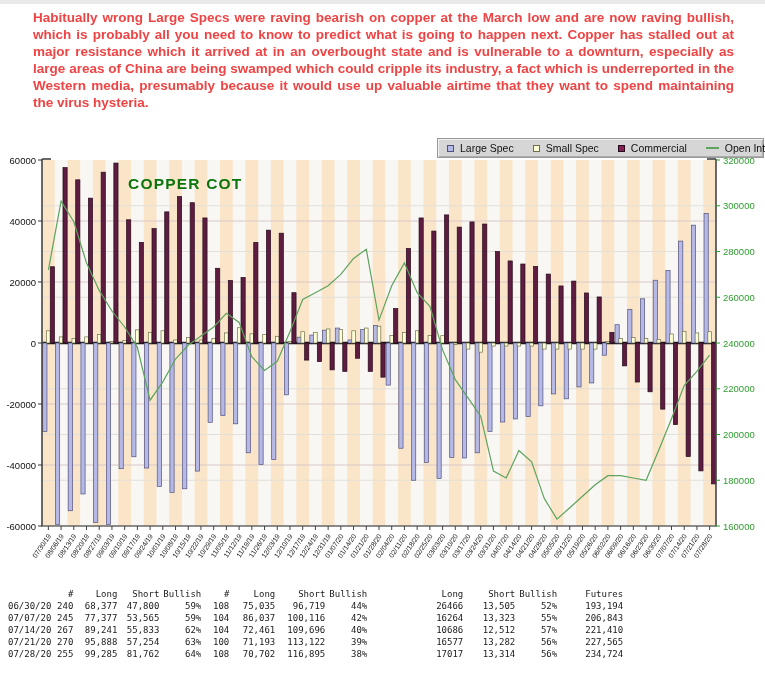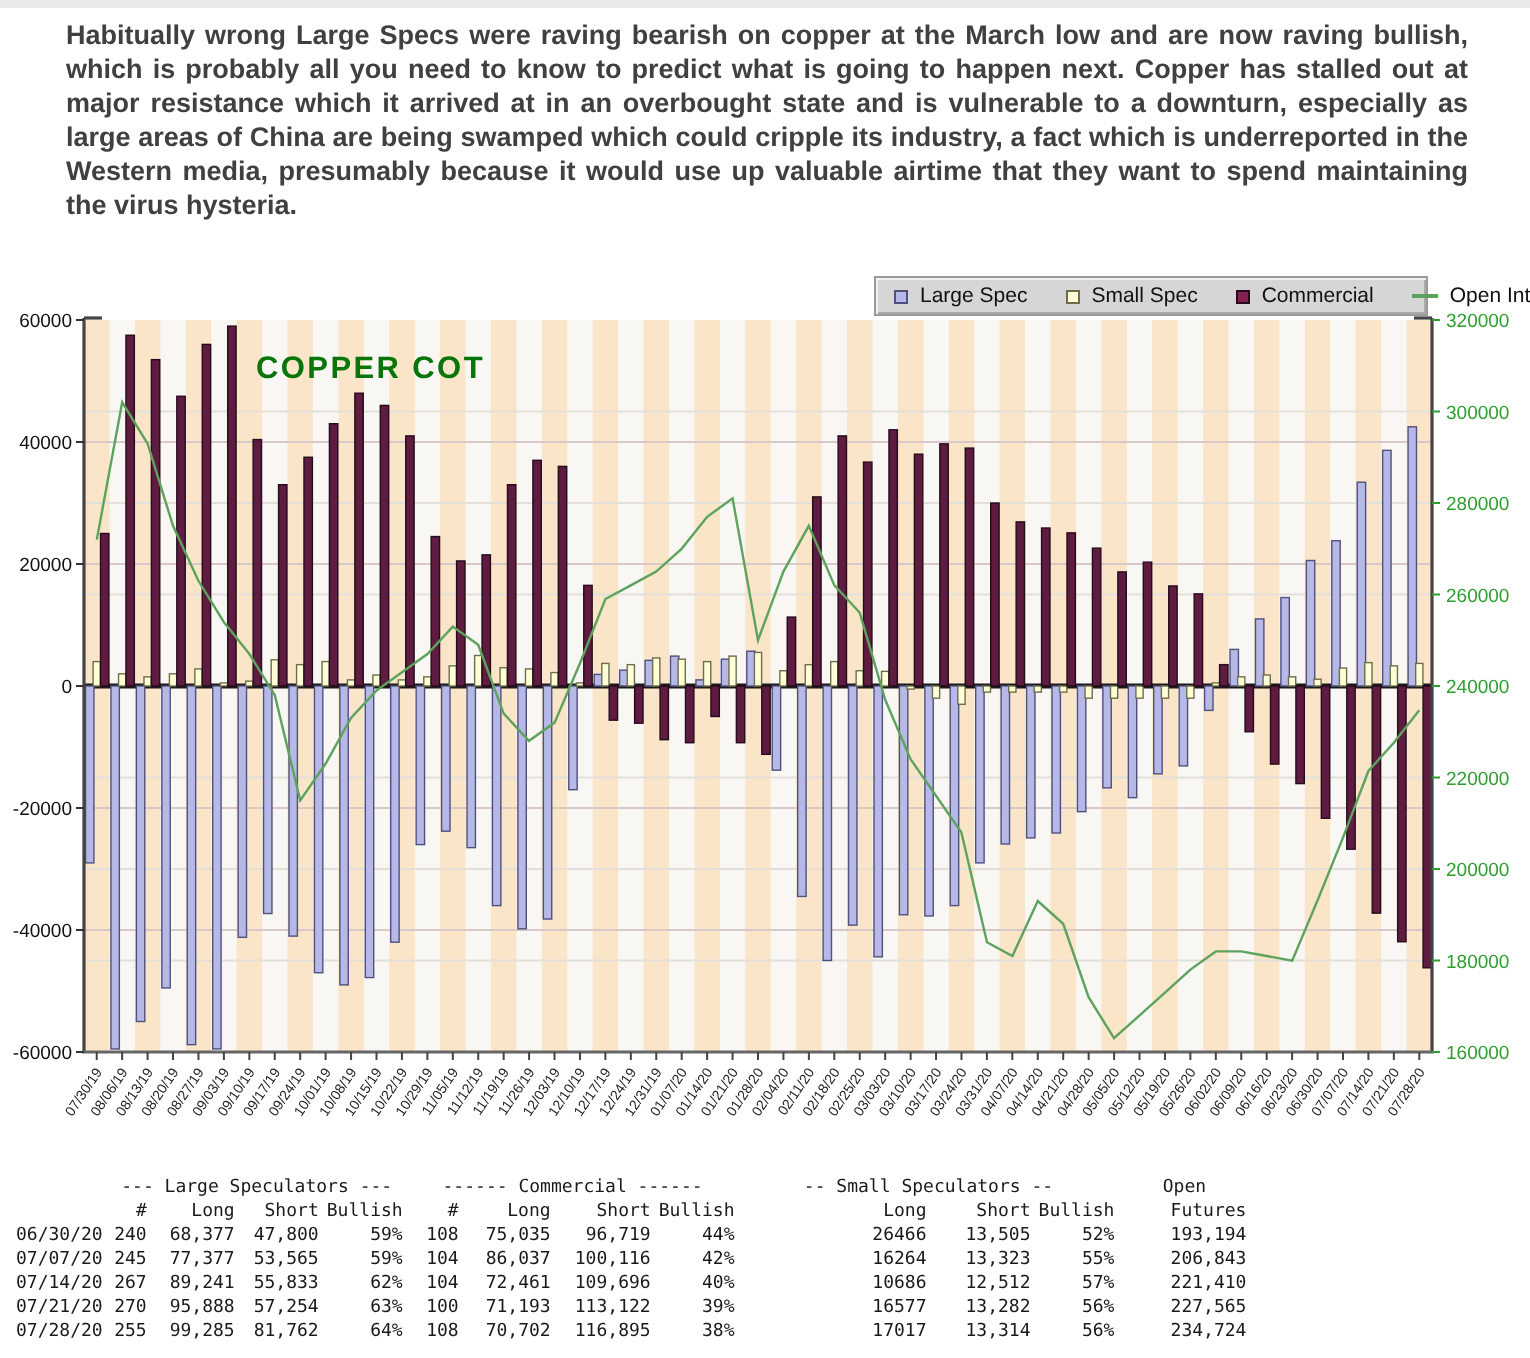--- a/index.html
+++ b/index.html
@@ -1,24 +1,24 @@
 <!DOCTYPE html>
 <html><head>
 <meta charset="utf-8">
 <style>
   html,body{margin:0;padding:0;background:#ffffff;}
   #page{position:relative;width:765px;height:679px;background:#ffffff;overflow:hidden;
         font-family:"Liberation Sans",sans-serif;}
   #top-strip{position:absolute;top:0;left:0;width:765px;height:4px;background:#e9e9e9;}
   #headline{position:absolute;top:9px;left:33px;width:701px;
             font-size:13.5px;font-weight:bold;line-height:1.26;text-align:justify;
-            color:#404040;}
+            color:#ef4444;}
   #chart-header{position:absolute;top:129px;left:3px;font-size:9px;font-weight:bold;
             color:#111111;line-height:11px;letter-spacing:0.2px;}
-  #legend{position:absolute;top:138px;left:437px;width:277px;height:20px;
+  #legend{position:absolute;top:138px;left:437px;width:327px;height:20px;
           background:#d6d6d6;border:1px solid #9a9a9a;
           box-shadow:inset 1px 1px 0 #f0f0f0, inset -1px -1px 0 #ababab;
           display:flex;align-items:center;gap:19px;padding-left:9px;box-sizing:border-box;
           font-size:10.5px;color:#111111;}
   .legend-item{display:flex;align-items:center;gap:6px;white-space:nowrap;}
   .legend-swatch{width:7px;height:7px;display:inline-block;box-sizing:border-box;}
   .legend-dash{width:13px;height:2px;display:inline-block;}
   #chart-svg{position:absolute;top:0;left:0;}
   #credit{position:absolute;top:570px;left:0;width:765px;text-align:center;
           font-size:11px;color:#3ecb3e;white-space:pre;}
@@ -443,27 +443,20 @@
         <col style="width:28px">
         <col style="width:46px">
         <col style="width:50px">
       <col style="width:32px">
         <col style="width:96px">
         <col style="width:52px">
         <col style="width:36px">
       <col style="width:66px">
     </colgroup>
     <thead>
-      <tr>
-        <th class="cl"></th>
-        <th colspan="4" class="cc">--- Large Speculators ---</th>
-        <th colspan="4" class="cc">------ Commercial ------</th>
-        <th colspan="3" class="cc">-- Small Speculators --</th>
-        <th class="cc">Open</th>
-      </tr>
       <tr id="col-header-row">
         <th class="cl"></th>
       <th>#</th>
           <th>Long</th>
           <th>Short</th>
           <th>Bullish</th>
           <th>#</th>
           <th>Long</th>
           <th>Short</th>
           <th>Bullish</th>

